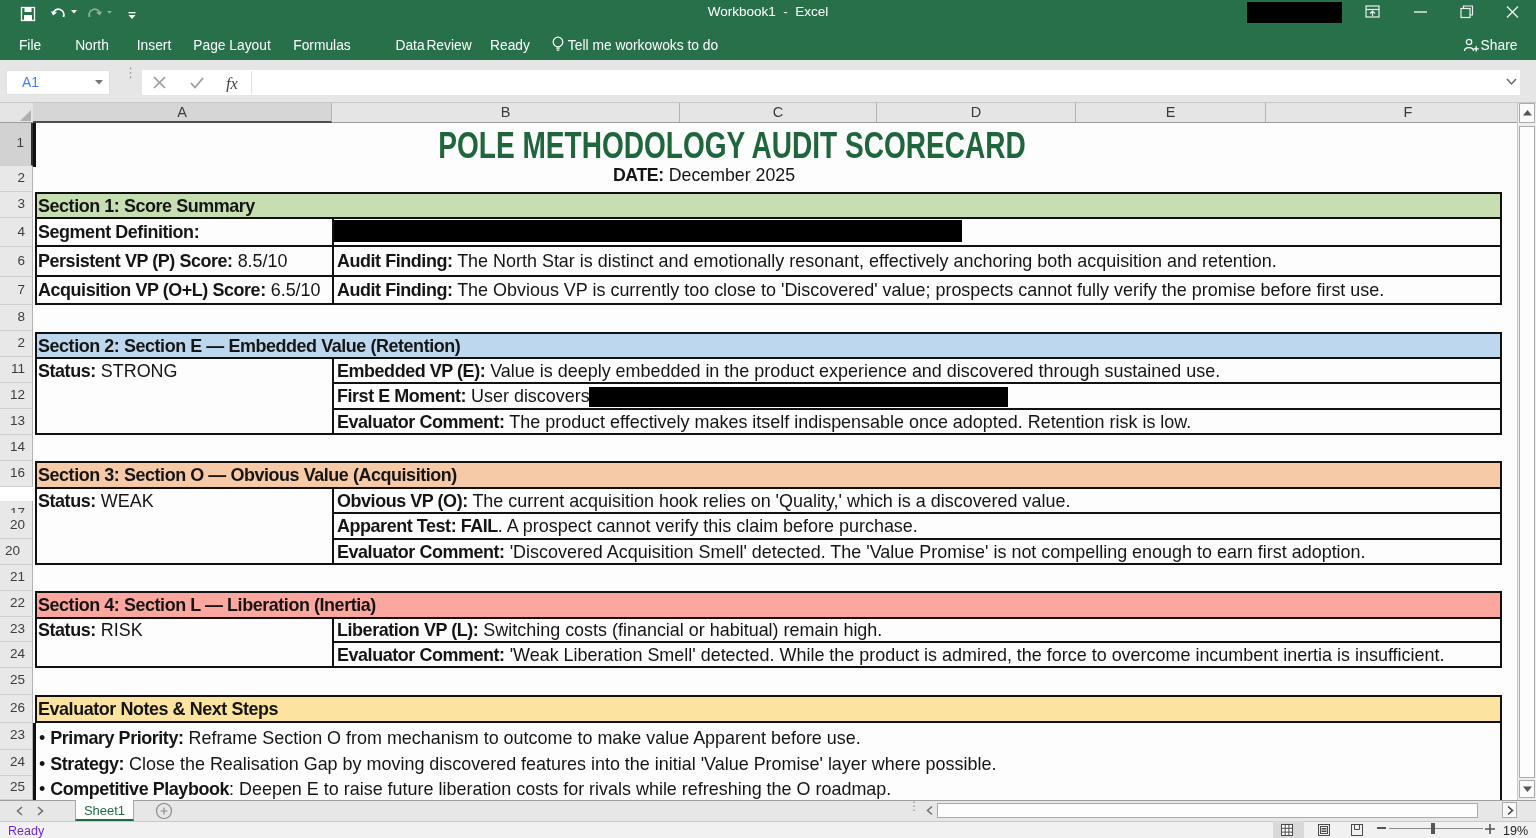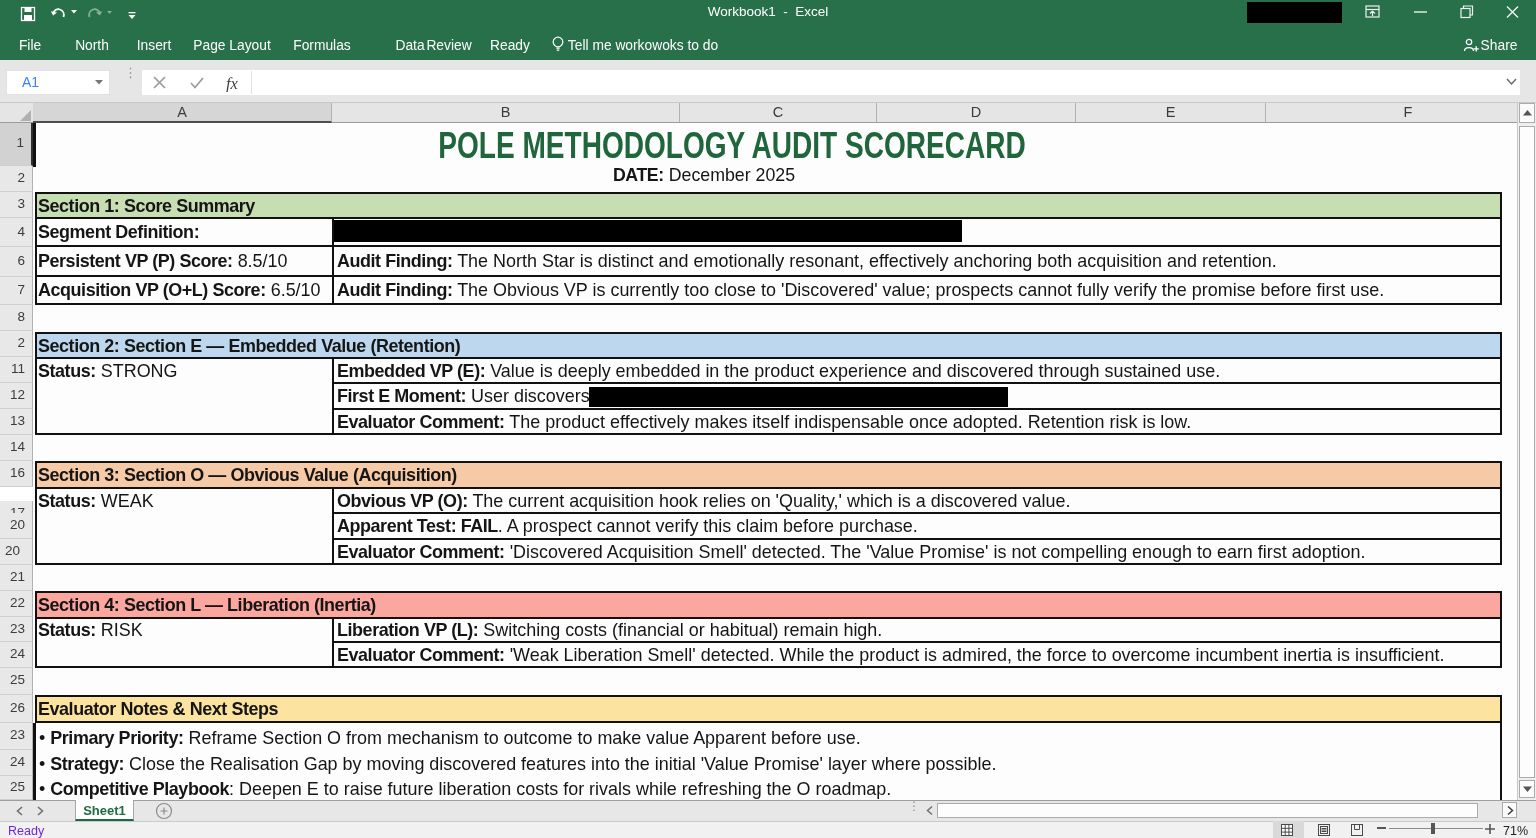--- a/index.html
+++ b/index.html
@@ -221,21 +221,21 @@
 <svg class="abs" style="left:1522px;top:785px" width="11" height="8">
     <path d="M5.5 7 L10 1.5 L1 1.5 Z" fill="#555"></path>
   </svg>
 
 <div class="abs" style="left:0;top:800px;width:1536px;height:21px;background:#e7e7e7;border-top:1px solid #9e9e9e;"></div>
 <svg class="abs" style="left:14px;top:806px" width="40" height="10" viewBox="0 0 40 10">
   <path d="M8 1 L3.5 5 L8 9" stroke="#707070" stroke-width="1.6" fill="none"></path>
   <path d="M24 1 L28.5 5 L24 9" stroke="#707070" stroke-width="1.6" fill="none"></path>
 </svg>
 <div class="abs" style="left:75px;top:800px;width:59px;height:21px;background:#fff;border:1px solid #a8a8a8;border-top:none;border-bottom:2px solid #1e6b41;"></div>
-<div class="abs" style="left:75px;top:803px;width:59px;text-align:center;font-size:13px;font-weight:bold;color:#1e6b41;">Sheet1</div>
+<div class="abs" style="left:75px;top:803px;width:59px;text-align:center;font-size:13px;font-weight:normal;color:#1e6b41;">Sheet1</div>
 <svg class="abs" style="left:155px;top:802px" width="18" height="18" viewBox="0 0 18 18">
   <circle cx="9" cy="9" r="7.5" stroke="#8a8a8a" stroke-width="1.2" fill="none"></circle>
   <path d="M9 5.5 v7 M5.5 9 h7" stroke="#8a8a8a" stroke-width="1.2"></path>
 </svg>
 
 <div class="abs" style="left:908px;top:804px;color:#8f8f8f;font-size:12px;line-height:5px;">⋮</div>
 <svg class="abs" style="left:924px;top:805px" width="12" height="11">
     <path d="M8 1.5 L3.5 5.5 L8 9.5" stroke="#707070" stroke-width="1.5" fill="none"></path>
   </svg>
 <div class="abs" style="left:937px;top:803px;width:541px;height:15px;background:#fdfdfd;border:1px solid #ababab;"></div>
@@ -261,13 +261,13 @@
     <rect x="0.5" y="0.5" width="11" height="11"></rect>
     <path d="M3.5 0.5 v5 M8.5 0.5 v5 M3.5 5.5 h5"></path>
   </g>
 </svg>
 <div class="abs" style="left:1377px;top:827px;width:9px;height:2px;background:#555;"></div>
 <div class="abs" style="left:1389px;top:828px;width:94px;height:1px;background:#8a8a8a;"></div>
 <div class="abs" style="left:1431px;top:823px;width:4px;height:11px;background:#555;"></div>
 <svg class="abs" style="left:1484px;top:823px" width="12" height="12">
     <path d="M6 1 v10 M1 6 h10" stroke="#555" stroke-width="1.6"></path>
   </svg>
-<div class="abs" style="left:1503px;top:824px;font-size:12.5px;color:#222;">71%</div>
+<div class="abs" style="left:1503px;top:824px;font-size:12.5px;color:#222;">19%</div>
 
 </body></html>

